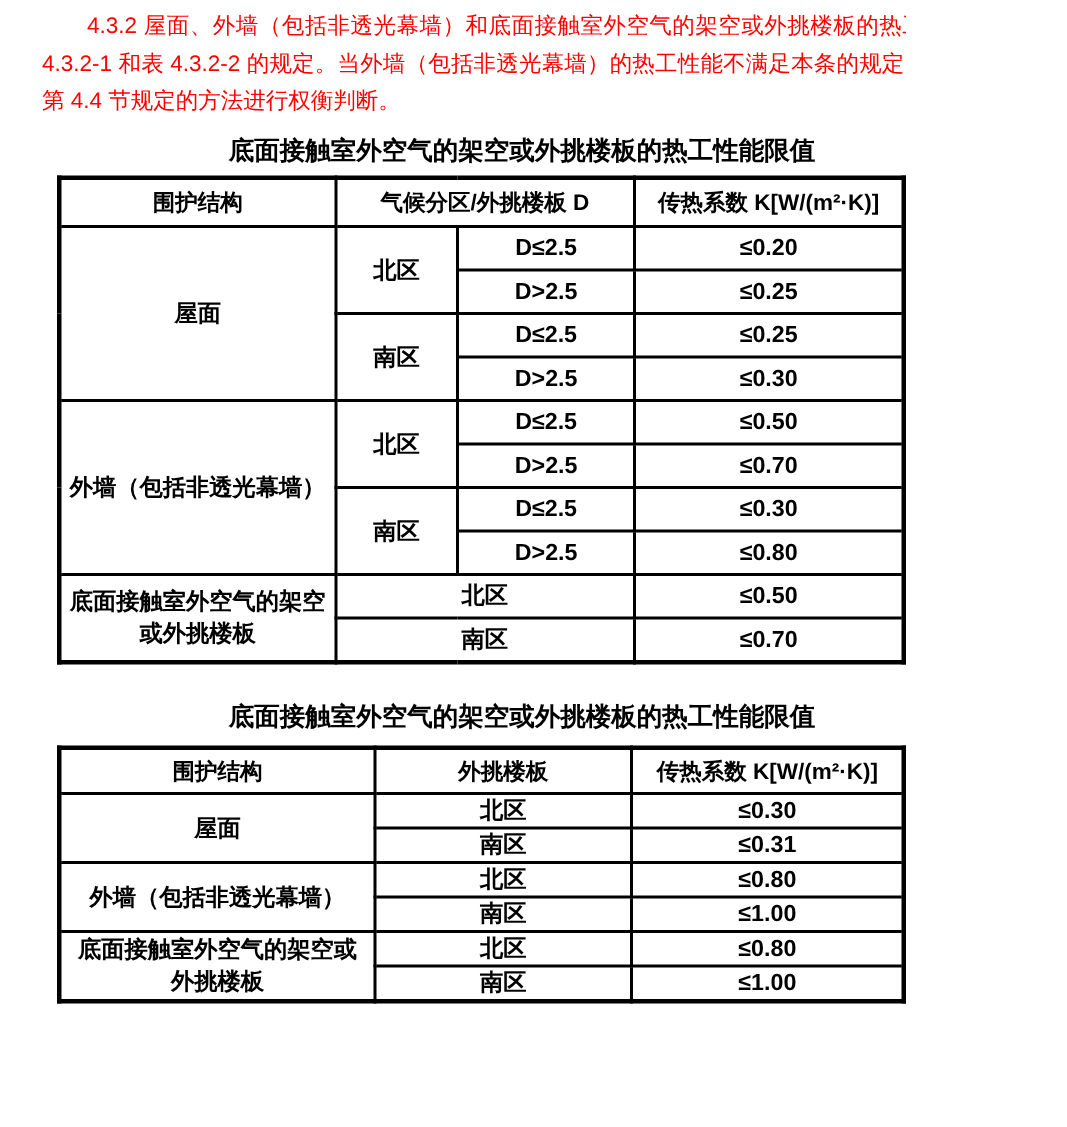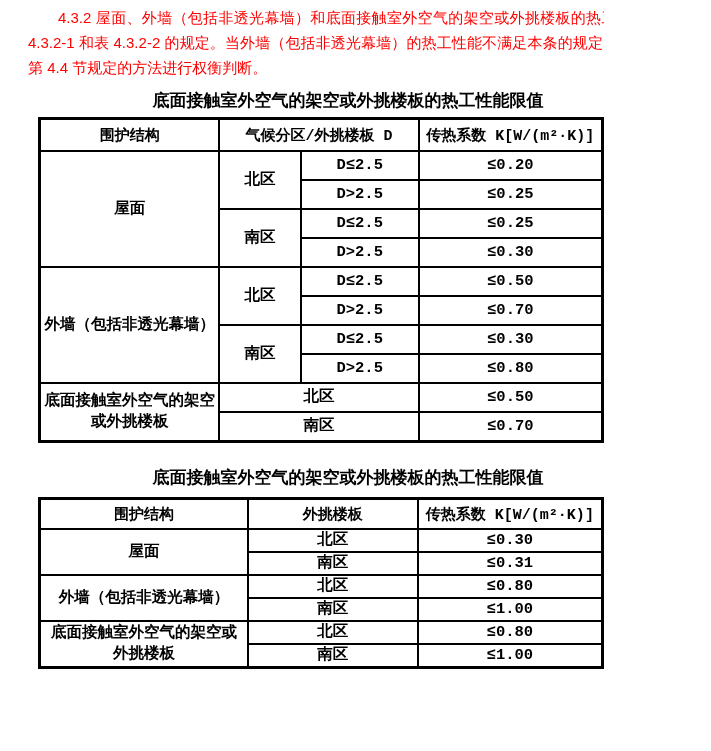--- a/index.html
+++ b/index.html
@@ -35,21 +35,20 @@
   }
   .title-gap{margin-top:7px;}
   .title-gap2{margin-top:21px;}
 
   
   table{
     border-collapse:collapse;
     table-layout:fixed;
     margin-left:10px;
     border:3px solid var(--ink);
-    font-family:Liberation Mono, monospace;
   }
   .t1{margin-top:3px;}
   .t2{margin-top:6px;}
   th,td{
     border:2px solid var(--ink);
     text-align:center;vertical-align:middle;
     padding:0 2px;
     font-weight:bold;
     color:var(--ink);
   }

